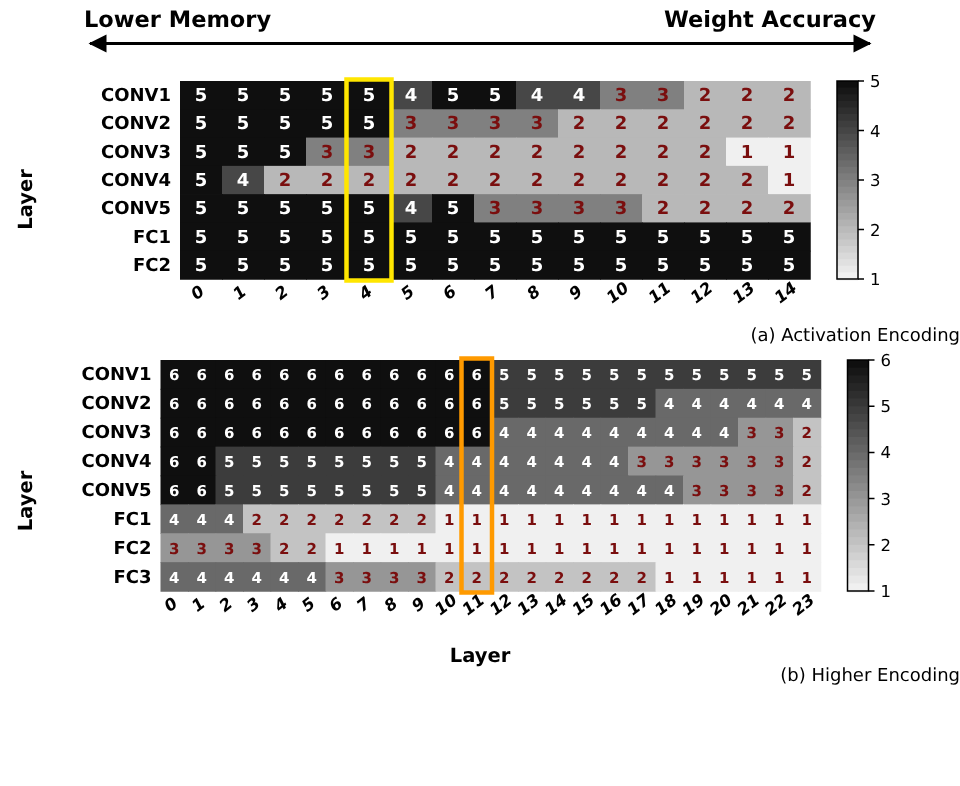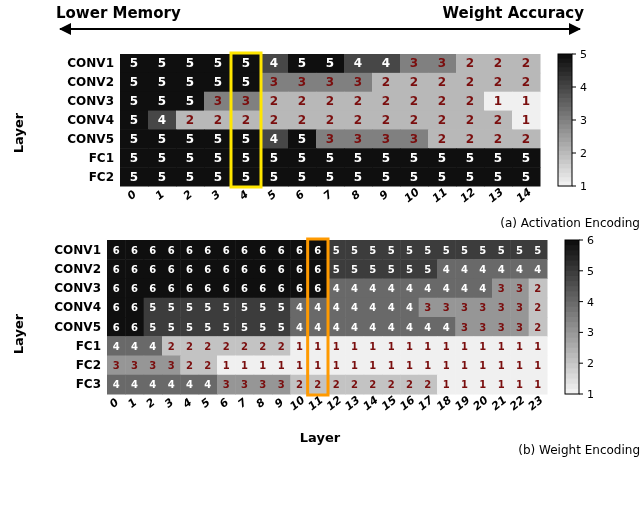--- a/index.html
+++ b/index.html
@@ -773,14 +773,14 @@
         <text x="572" y="102.39999999999999" font-size="11">3</text>
         <line x1="564" x2="568" y1="67.6" y2="67.6" stroke="#000"></line>
         <text x="572" y="71.6" font-size="11">4</text>
         <line x1="564" x2="568" y1="36.8" y2="36.8" stroke="#000"></line>
         <text x="572" y="40.8" font-size="11">5</text>
         <line x1="564" x2="568" y1="6" y2="6" stroke="#000"></line>
         <text x="572" y="10" font-size="11">6</text>
       </svg>
     </div>
 <div class="xlabel">Layer</div>
-<div class="caption">(b) Weight Encoding</div>
+<div class="caption">(b) Higher Encoding</div>
 </div>
 
 </body></html>

